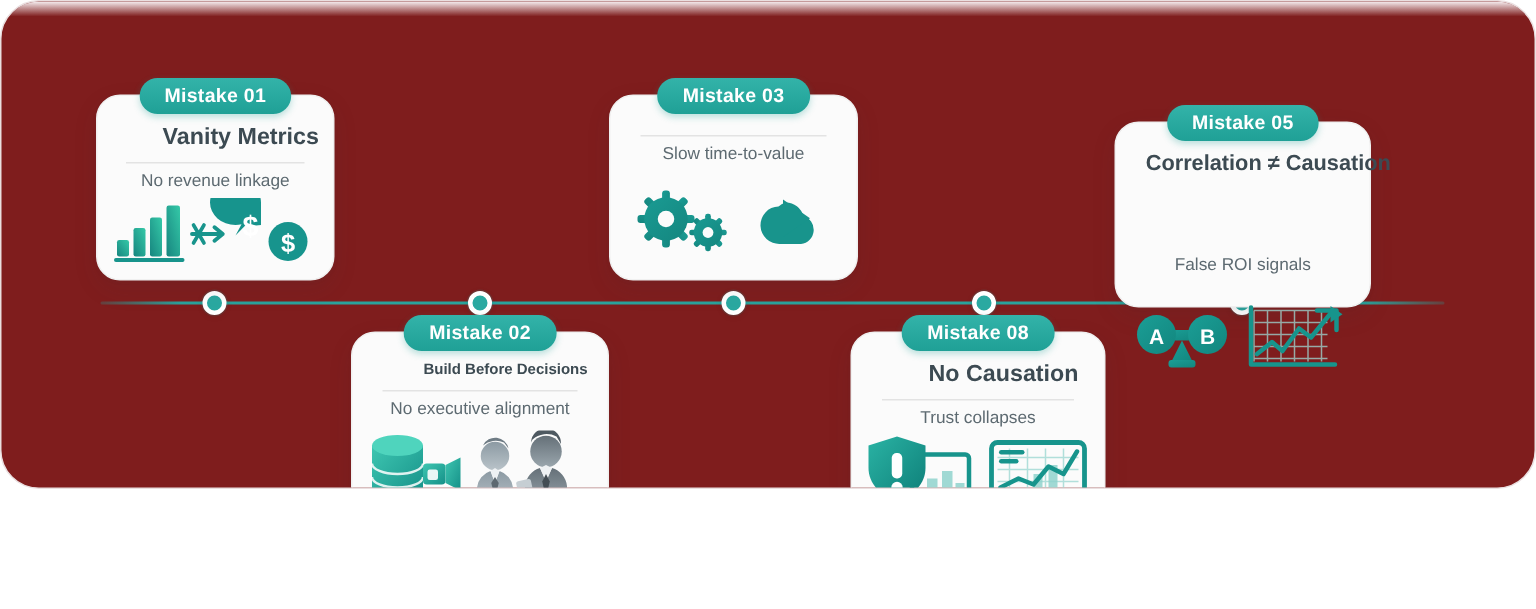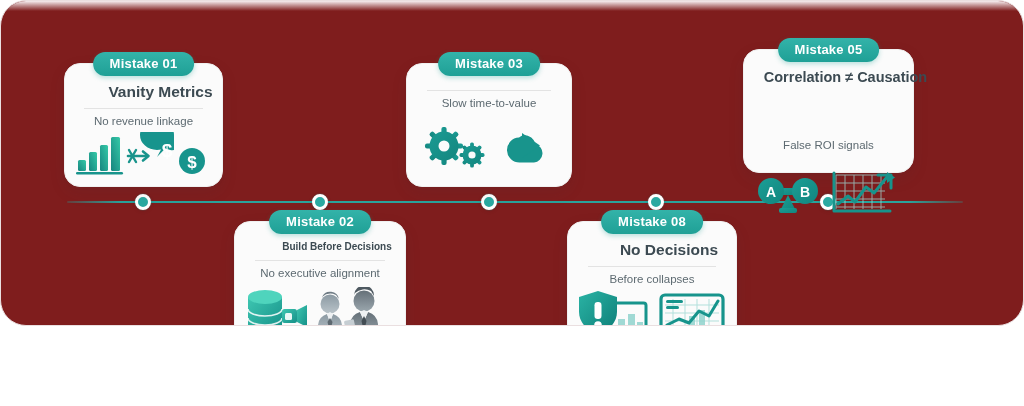--- a/index.html
+++ b/index.html
@@ -122,21 +122,21 @@
     width: 100%;
     display: flex;
     align-items: center;
     justify-content: center;
     padding-bottom: 4px;
   }
 
   
   #card-1 { left: 63px;  top: 62px;  width: 159px; height: 124px; }
   #card-3 { left: 405px; top: 62px;  width: 166px; height: 124px; }
-  #card-5 { left: 742px; top: 48px;  width: 171px; height: 124px; gap: 20px; }
+  #card-5 { left: 742px; top: 80px;  width: 171px; height: 124px; gap: 20px; }
   #card-2 { left: 233px; top: 220px; width: 172px; height: 130px; }
   #card-4 { left: 566px; top: 220px; width: 170px; height: 130px; }
 
   #card-5 .card-title { font-size: 14.5px; }
   #card-2 .card-title { font-size: 10px; }
 </style>
 </head>
 <body>
 
 <div class="infographic">
@@ -315,23 +315,23 @@
           <path d="M120 29 l2.5 5 l-2.5 11 l-2.5 -11 Z" fill="#434d54"></path>
 
           <rect x="101" y="33" width="10" height="13" rx="1.5" fill="#c6ced3" transform="rotate(-12 106 39)"></rect>
         </g>
       </svg>
     </div>
   </div>
 
   <div class="card" id="card-4">
     <div class="badge">Mistake 08</div>
-    <div class="card-title">No Decisions</div>
-    <div class="divider"></div>
-    <div class="card-sub">Before collapses</div>
+    <div class="card-title">No Causation</div>
+    <div class="divider"></div>
+    <div class="card-sub">Trust collapses</div>
     <div class="icon-zone">
       <svg width="150" height="50" viewBox="0 0 150 50">
         <defs>
           <linearGradient id="gsh" x1="0" y1="0" x2="1" y2="1">
             <stop offset="0" stop-color="#2ab3a4"></stop>
             <stop offset="1" stop-color="#0d7d77"></stop>
           </linearGradient>
           <linearGradient id="gmon" x1="0" y1="0" x2="1" y2="1">
             <stop offset="0" stop-color="#2ba79e"></stop>
             <stop offset="1" stop-color="#10847d"></stop>

